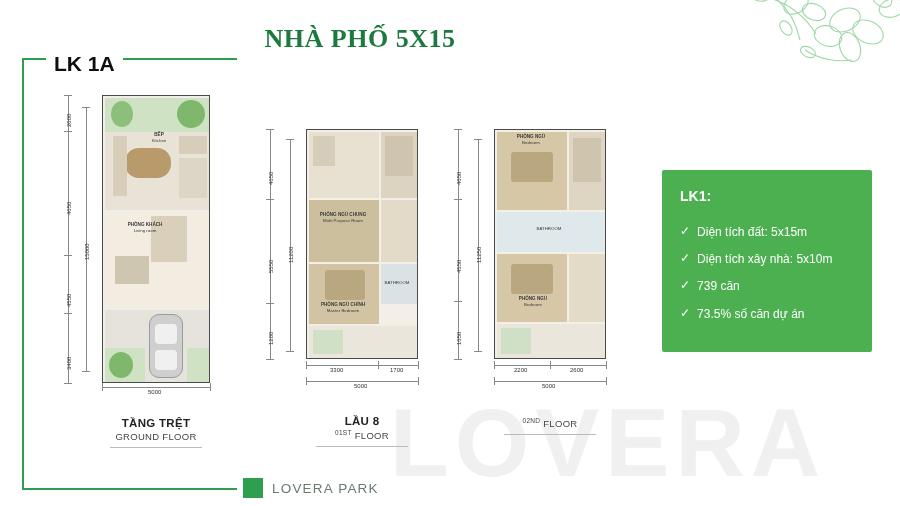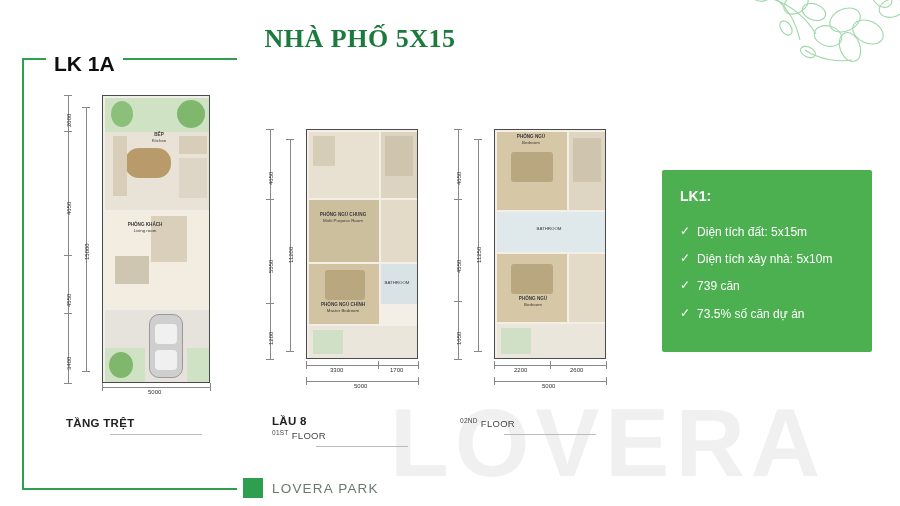--- a/index.html
+++ b/index.html
@@ -42,21 +42,21 @@
   .lk-label {
     position:absolute; left: 46px; top: 52px;
     background:#fff; padding: 0 8px;
     font-size: 21px; font-weight: bold; color:#0e0e0e;
     font-family: "Liberation Sans", sans-serif;
   }
 
   
   .plan { position:absolute; }
   .plan-caption {
-    position:absolute; text-align:left; width: 180px;
+    position:absolute; text-align:center; width: 180px;
   }
   .plan-caption .vn {
     font-size: 11.5px; font-weight: bold; color:#222; letter-spacing:.3px;
   }
   .plan-caption .en {
     font-size: 9.5px; color:#444; letter-spacing:.3px; margin-top:2px;
   }
   .plan-caption .en sup { font-size: 6.5px; }
   .cap-rule { width: 92px; height:1px; background:#bbb; margin: 5px auto 0; }
 
@@ -173,20 +173,21 @@
     <div class="rm" style="left:52px; top:228px; width:22px; height:20px; background:#f0f0f0; border-radius:4px;"></div>
     <div class="rm" style="left:52px; top:254px; width:22px; height:20px; background:#f0f0f0; border-radius:4px;"></div>
 
     <div class="rm" style="left:2px; top:252px; width:40px; height:34px; background:#cfe3c4;"></div>
     <div class="rm" style="left:84px; top:252px; width:22px; height:34px; background:#cfe3c4;"></div>
     <div class="rm" style="left:6px; top:256px; width:24px; height:26px; background:#7fb86d; border-radius:50%;"></div>
   </div>
 
   <div class="plan-caption" style="left:6px; top:332px;">
     <div class="vn">TẦNG TRỆT</div>
+    <div class="en">GROUND FLOOR</div>
     <div class="cap-rule"></div>
   </div>
 </div>
 
 <div class="plan" style="left:262px; top:115px; width:190px; height:290px;">
 
   <div class="dline v" style="left:8px;  top:14px; height:230px;"></div>
   <div class="dline v" style="left:28px; top:24px; height:212px;"></div>
   <div class="dline h" style="left:4px;  top:14px;  width:8px;"></div>
   <div class="dline h" style="left:4px;  top:84px;  width:8px;"></div>

